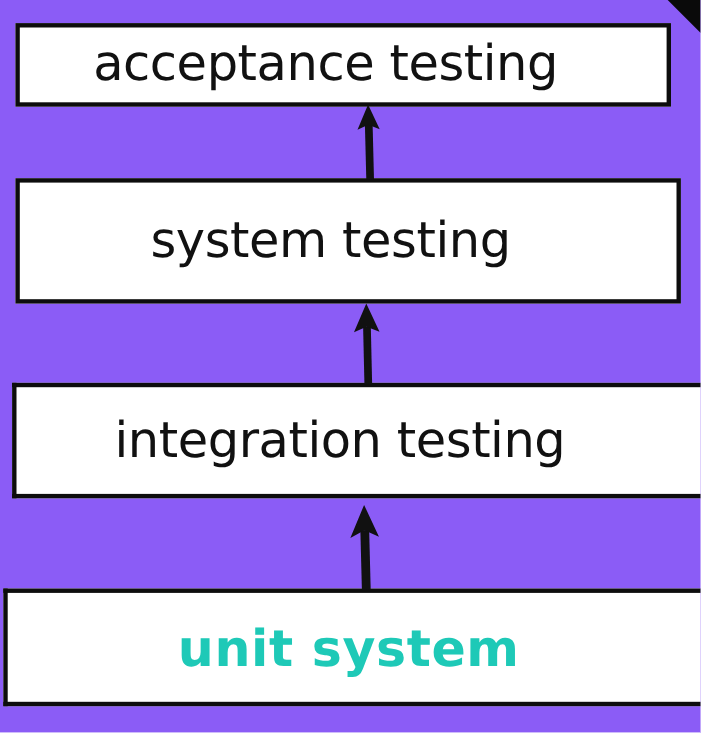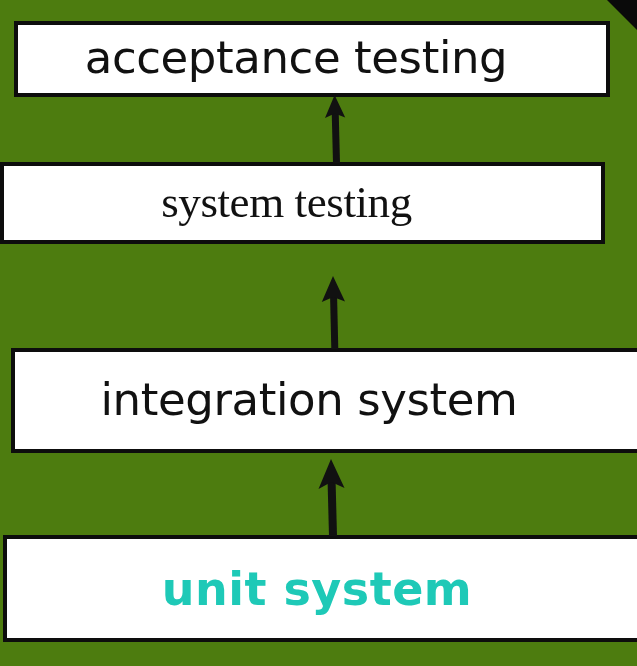--- a/index.html
+++ b/index.html
@@ -5,21 +5,21 @@
 <style>
   html, body {
     margin: 0;
     padding: 0;
     background: #ffffff;
   }
   #canvas {
     position: relative;
     width: 637px;
     height: 666px;
-    background: #4d7c0f;
+    background: #8b5cf6;
     overflow: hidden;
     font-family: "DejaVu Sans", sans-serif;
   }
 
   
   .box {
     position: absolute;
     box-sizing: border-box;
     background: #ffffff;
     border: 4px solid #0d0d0d;
@@ -33,22 +33,22 @@
     white-space: nowrap;
     line-height: 1;
   }
 
   
   #box-acceptance {
     left: 14px;  top: 21px;
     width: 596px; height: 76px;
   }
   #box-system {
-    left: 0;  top: 162px;
-    width: 605px; height: 82px; font-family: Liberation Serif, serif;
+    left: 14px;  top: 162px;
+    width: 605px; height: 114px;
   }
   #box-integration {
     left: 11px;  top: 348px;
     width: 640px; height: 105px;   
     border-right: none;
   }
   #box-unit {
     left: 3px;   top: 535px;
     width: 648px; height: 107px;   
     border-right: none;
@@ -100,21 +100,21 @@
 
   <div class="box" id="box-acceptance">
     <span class="box-label" id="label-acceptance">acceptance testing</span>
   </div>
 
   <div class="box" id="box-system">
     <span class="box-label" id="label-system">system testing</span>
   </div>
 
   <div class="box" id="box-integration">
-    <span class="box-label" id="label-integration">integration system</span>
+    <span class="box-label" id="label-integration">integration testing</span>
   </div>
 
   <div class="box" id="box-unit">
     <span class="box-label" id="label-unit">unit system</span>
   </div>
 
   <svg class="arrow" width="637" height="666" viewBox="0 0 637 666" aria-hidden="true">
 
     <g>
       <path d="M 336.5 163 L 335.2 112" stroke="#111111" stroke-width="7" stroke-linecap="butt" fill="none"></path>

